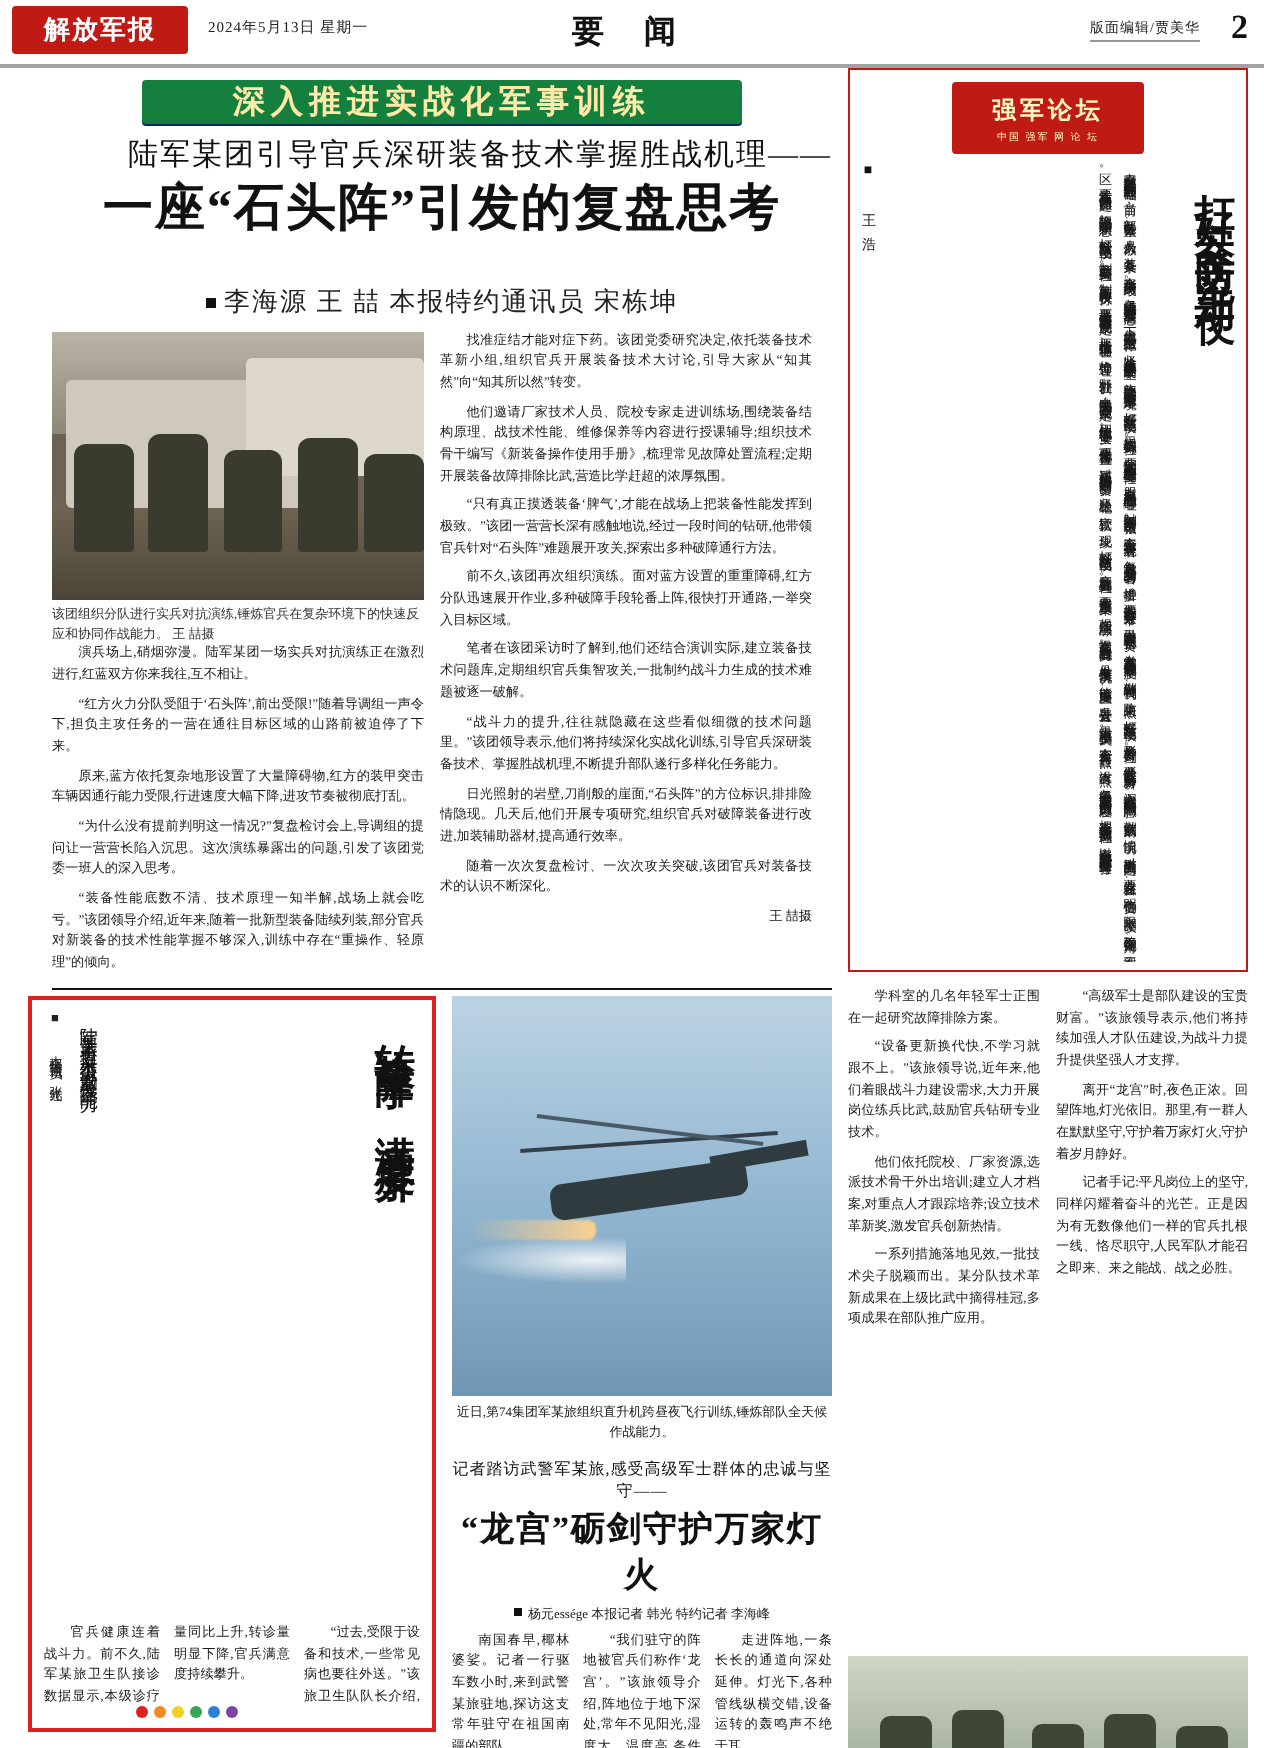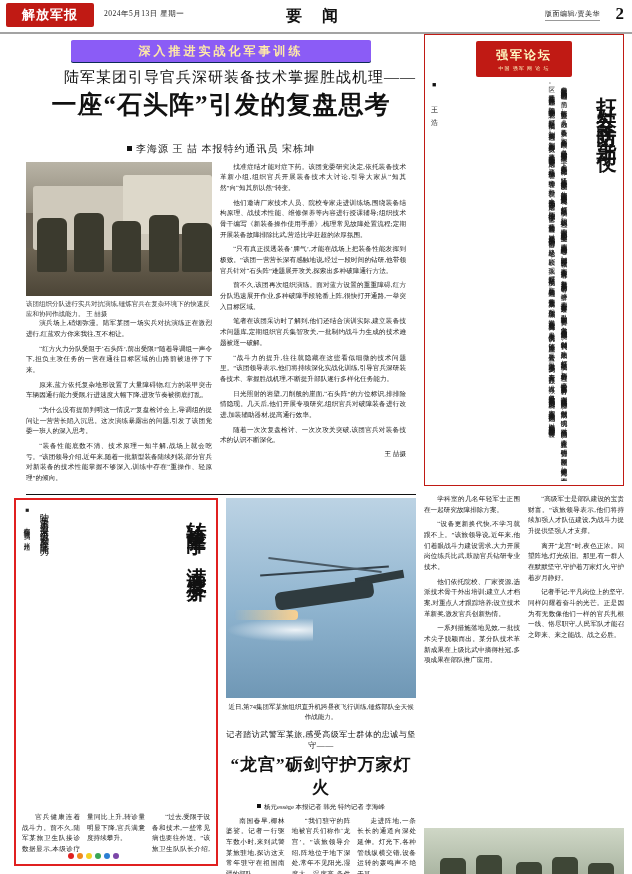--- a/index.html
+++ b/index.html
@@ -45,34 +45,34 @@
     position:absolute;right:8px;top:4px;
     font-size:17px;font-weight:bold;color:#111;
   }
 
   
   .left-zone{
     position:absolute;left:26px;top:40px;width:390px;height:452px;
   }
   .banner{
     position:relative;width:300px;height:22px;margin:0 auto 6px auto;
-    background:#8b5cf6;border-radius:2px;
+    background:#15803d;border-radius:2px;
     display:flex;align-items:center;justify-content:center;
-    color:#ffe9a8;font-size:12px;font-weight:bold;letter-spacing:3px;
+    color:#ffe9a8;font-size:16px;font-weight:bold;letter-spacing:3px;
     box-shadow:0 1px 0 #0c2c55;
   }
   .kicker{
     text-align:right;font-size:15px;letter-spacing:1px;margin:6px 0 4px 0;color:#111;
   }
   .headline{
     text-align:center;font-size:25px;font-weight:bold;letter-spacing:1px;
     margin:2px 0 22px 0;line-height:1.15;
   }
   .byline{
-    text-align:center;font-size:10px;letter-spacing:1px;color:#222;margin-bottom:6px;
+    text-align:center;font-size:13px;letter-spacing:1px;color:#222;margin-bottom:6px;
   }
   .byline .sq{display:inline-block;width:5px;height:5px;background:#111;margin-right:4px;vertical-align:1px;}
 
   .left-cols{display:flex;gap:8px;}
   .colA{width:186px;}
   .colB{width:186px;}
 
   .photo{
     width:186px;height:134px;position:relative;overflow:hidden;border:0;
     background:#6b6355;

